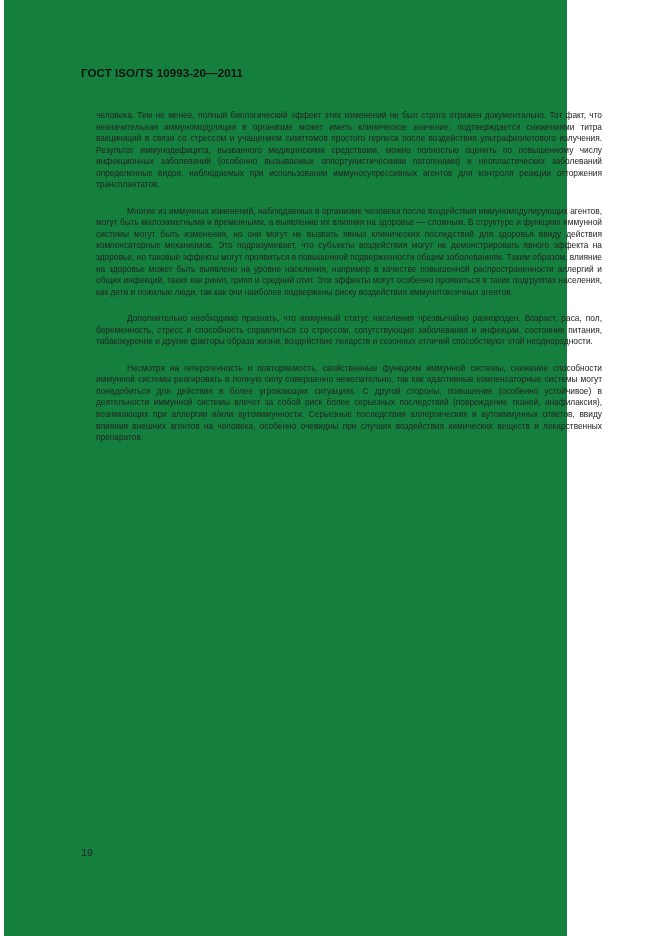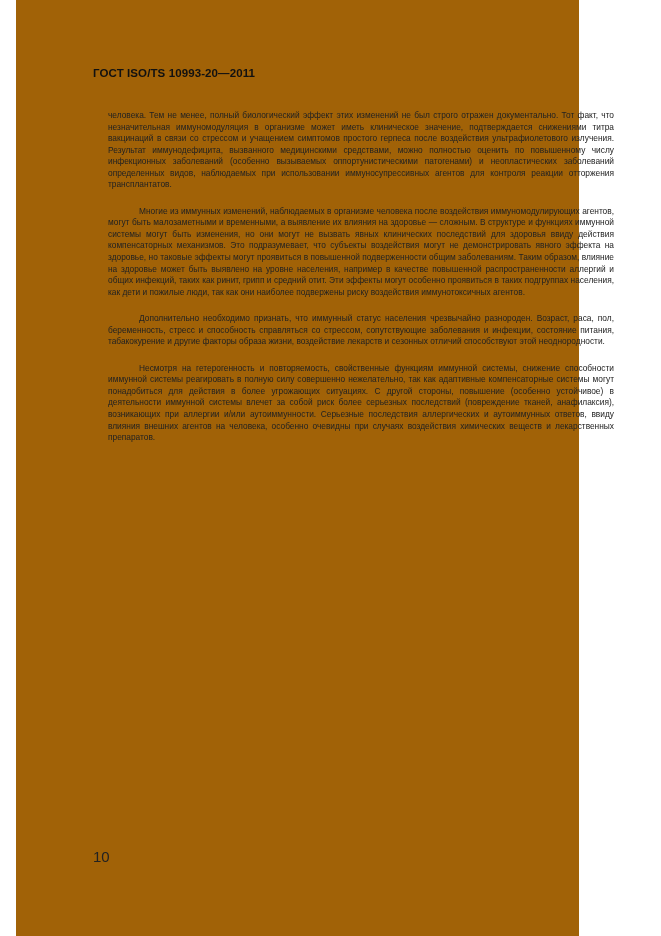--- a/index.html
+++ b/index.html
@@ -1,32 +1,32 @@
 <!DOCTYPE html>
 <html><head>
   <meta charset="utf-8">
   <style>
     html, body { margin: 0; padding: 0; background: #ffffff; }
     body { width: 661px; height: 936px; position: relative; overflow: hidden; }
-    .page { position: absolute; left: 16px; top: 0; width: 563px; height: 936px; background: #a16207; }
+    .page { position: absolute; left: 4px; top: 0; width: 563px; height: 936px; background: #15803d; }
     .header {
       position: absolute; left: 77px; top: 67px;
       font-family: "Liberation Sans", sans-serif; font-weight: bold;
       font-size: 11.5px; color: #111; letter-spacing: 0.1px;
     }
     .body {
       position: absolute; left: 77px; top: 95px; width: 536px;
       font-family: "Liberation Sans", sans-serif; font-size: 8.35px;
       line-height: 11.55px; color: #222; text-align: justify;
     }
     .body p { margin: 15px; text-indent: 0; }
     .body p.indent { text-indent: 31px; }
     .pagenum {
       position: absolute; left: 77px; top: 848px;
-      font-family: Liberation Sans, sans-serif; font-size: 15px; color: #222;
+      font-family: Liberation Mono, monospace; font-size: 10px; color: #222;
     }
   </style>
 </head>
 <body>
 
 <div class="page">
   <div class="header">ГОСТ ISO/TS 10993-20—2011</div>
   <div class="body">
     <p>человека. Тем не менее, полный биологический эффект этих изменений не был строго отражен документально. Тот факт, что незначительная иммуномодуляция в организме может иметь клиническое значение, подтверждается снижениями титра вакцинаций в связи со стрессом и учащением симптомов простого герпеса после воздействия ультрафиолетового излучения. Результат иммунодефицита, вызванного медицинскими средствами, можно полностью оценить по повышенному числу инфекционных заболеваний (особенно вызываемых оппортунистическими патогенами) и неопластических заболеваний определенных видов, наблюдаемых при использовании иммуносупрессивных агентов для контроля реакции отторжения трансплантатов.</p>
     <p class="indent">Многие из иммунных изменений, наблюдаемых в организме человека после воздействия иммуномодулирующих агентов, могут быть малозаметными и временными, а выявление их влияния на здоровье — сложным. В структуре и функциях иммунной системы могут быть изменения, но они могут не вызвать явных клинических последствий для здоровья ввиду действия компенсаторных механизмов. Это подразумевает, что субъекты воздействия могут не демонстрировать явного эффекта на здоровье, но таковые эффекты могут проявиться в повышенной подверженности общим заболеваниям. Таким образом, влияние на здоровье может быть выявлено на уровне населения, например в качестве повышенной распространенности аллергий и общих инфекций, таких как ринит, грипп и средний отит. Эти эффекты могут особенно проявиться в таких подгруппах населения, как дети и пожилые люди, так как они наиболее подвержены риску воздействия иммунотоксичных агентов.</p>

